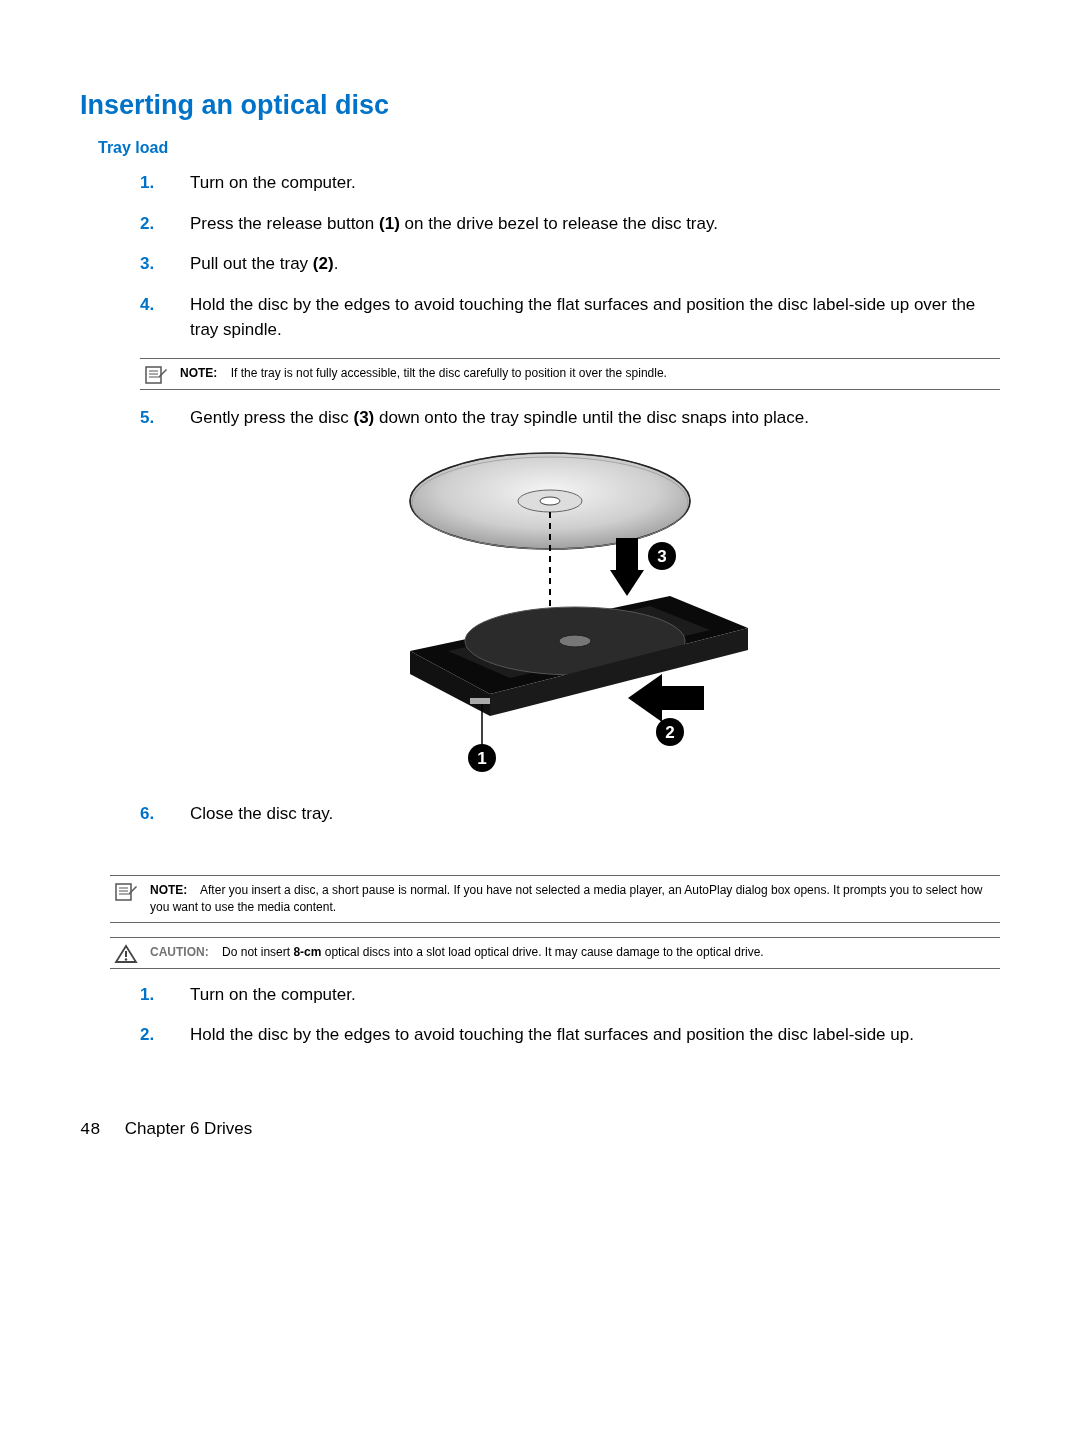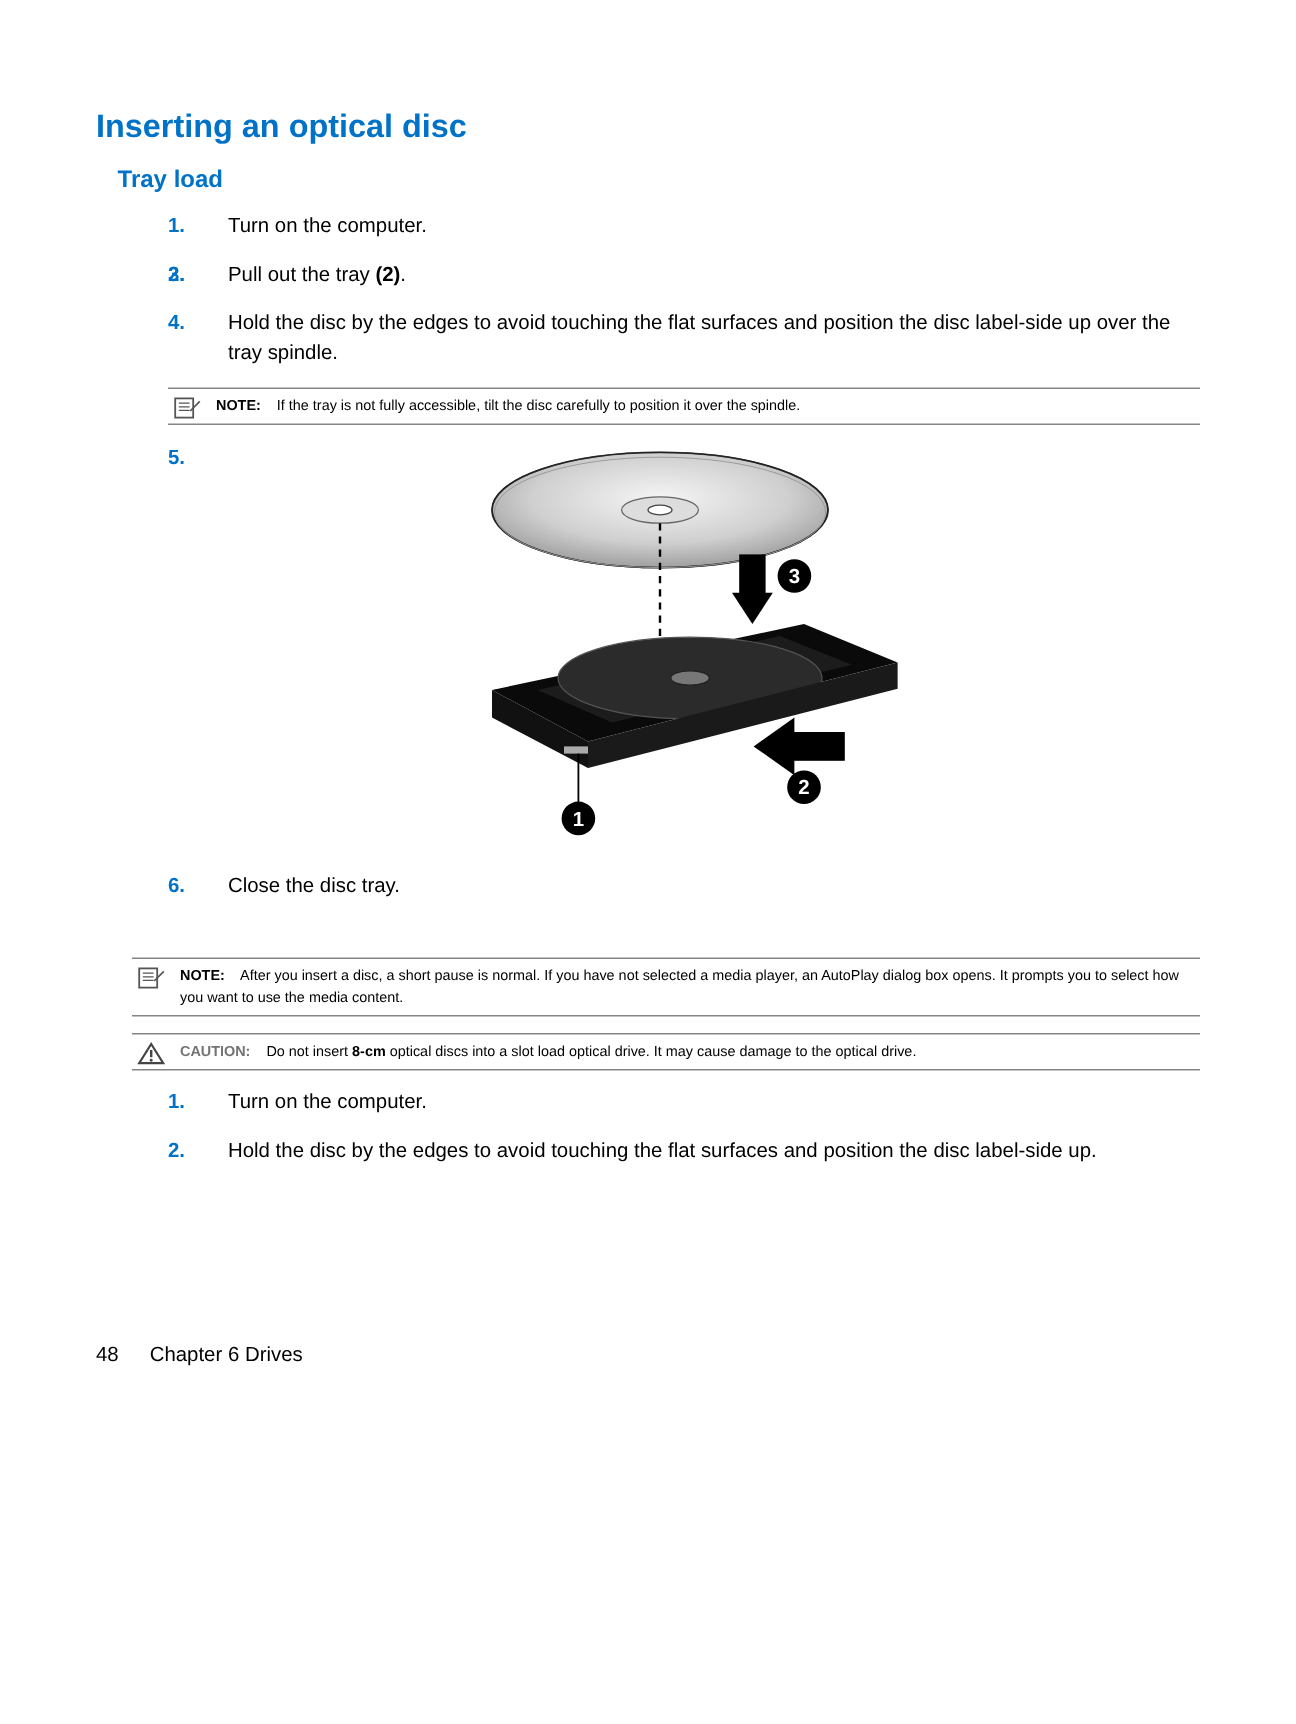--- a/index.html
+++ b/index.html
@@ -18,21 +18,21 @@
     padding: 90px 80px 0 80px;
   }
   h1.main-heading {
     color: #0073c8;
     font-size: 27px;
     font-weight: bold;
     margin: 0 0 18px 0;
   }
   h2.sub-heading {
     color: #0073c8;
-    font-size: 20px;
+    font-size: 16px;
     font-weight: bold;
     margin: 14px 0 14px 18px;
   }
   .content-block {
     margin-left: 60px;
     margin-right: 0;
   }
   ol.steps {
     list-style: none;
     margin: 0;
@@ -80,21 +80,21 @@
   }
   .figure {
     display: inline-block;
   }
   .footer {
     position: absolute;
     bottom: 60px;
     left: 80px;
     font-size: 17px;
   }
-  .footer .pagenum { display:inline-block; width: 40px; }
+  .footer .pagenum { display:inline-block; width: 40px; font-family: Liberation Mono, monospace; }
   svg text { font-family: Arial, Helvetica, sans-serif; }
 </style>
 </head>
 <body>
 
 <div class="page">
 
   <h1 class="main-heading">Inserting an optical disc</h1>
 
   <h2 class="sub-heading">Tray load</h2>
@@ -102,20 +102,23 @@
   <div class="content-block">
     <ol class="steps">
 
       <li>
         <span class="num">1.</span>
         <span>Turn on the computer.</span>
       </li>
 
       <li>
         <span class="num">2.</span>
+        <span>
+          <span>Press the release button </span><span class="bold">(1)</span><span> on the drive bezel to release the disc tray.</span>
+        </span>
       </li>
 
       <li>
         <span class="num">3.</span>
         <span>
           <span>Pull out the tray </span><span class="bold">(2)</span><span>.</span>
         </span>
       </li>
 
       <li>
@@ -135,20 +138,23 @@
             </svg>
           </span>
           <span class="note-label">NOTE:</span>
           <span>&nbsp;&nbsp;</span>
           <span>If the tray is not fully accessible, tilt the disc carefully to position it over the spindle.</span>
         </div>
       </li>
 
       <li>
         <span class="num">5.</span>
+        <span>
+          <span>Gently press the disc </span><span class="bold">(3)</span><span> down onto the tray spindle until the disc snaps into place.</span>
+        </span>
       </li>
 
       <li style="padding-left:0;">
         <div class="figure-wrap">
           <div class="figure">
             <svg width="400" height="330" viewBox="0 0 400 330">
 
               <g>
                 <ellipse cx="180" cy="55" rx="140" ry="48" fill="url(#discGrad)" stroke="#444" stroke-width="1.5"></ellipse>
                 <ellipse cx="180" cy="55" rx="140" ry="48" fill="none" stroke="#222" stroke-width="1.2"></ellipse>

